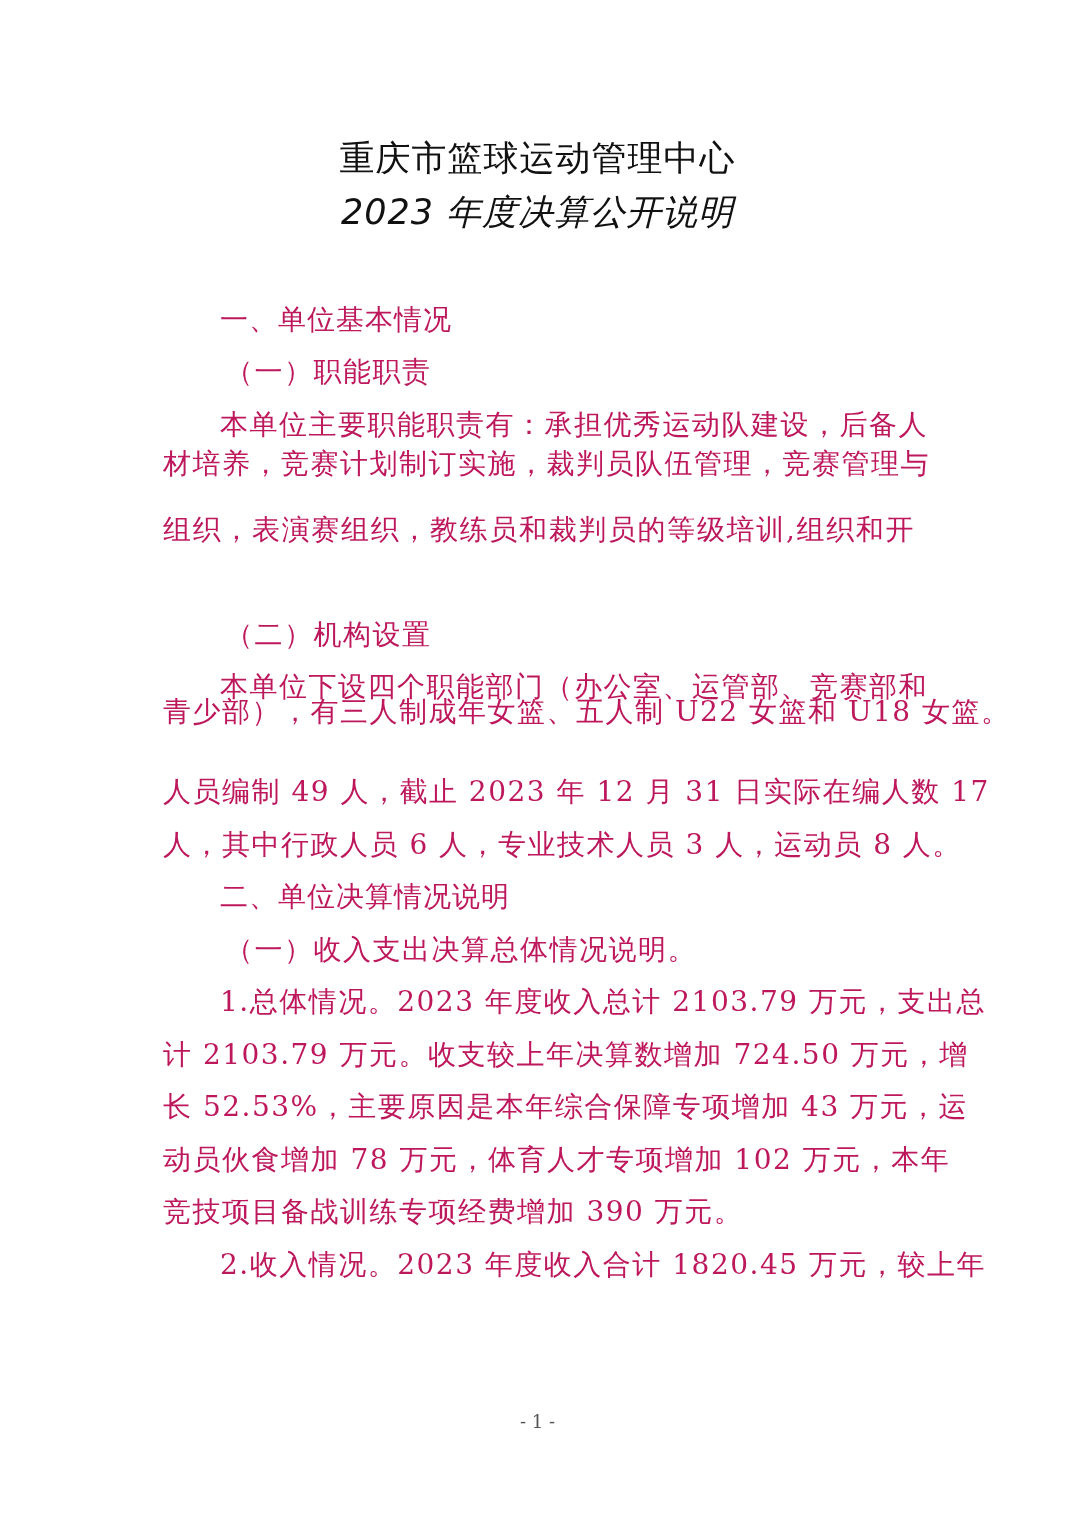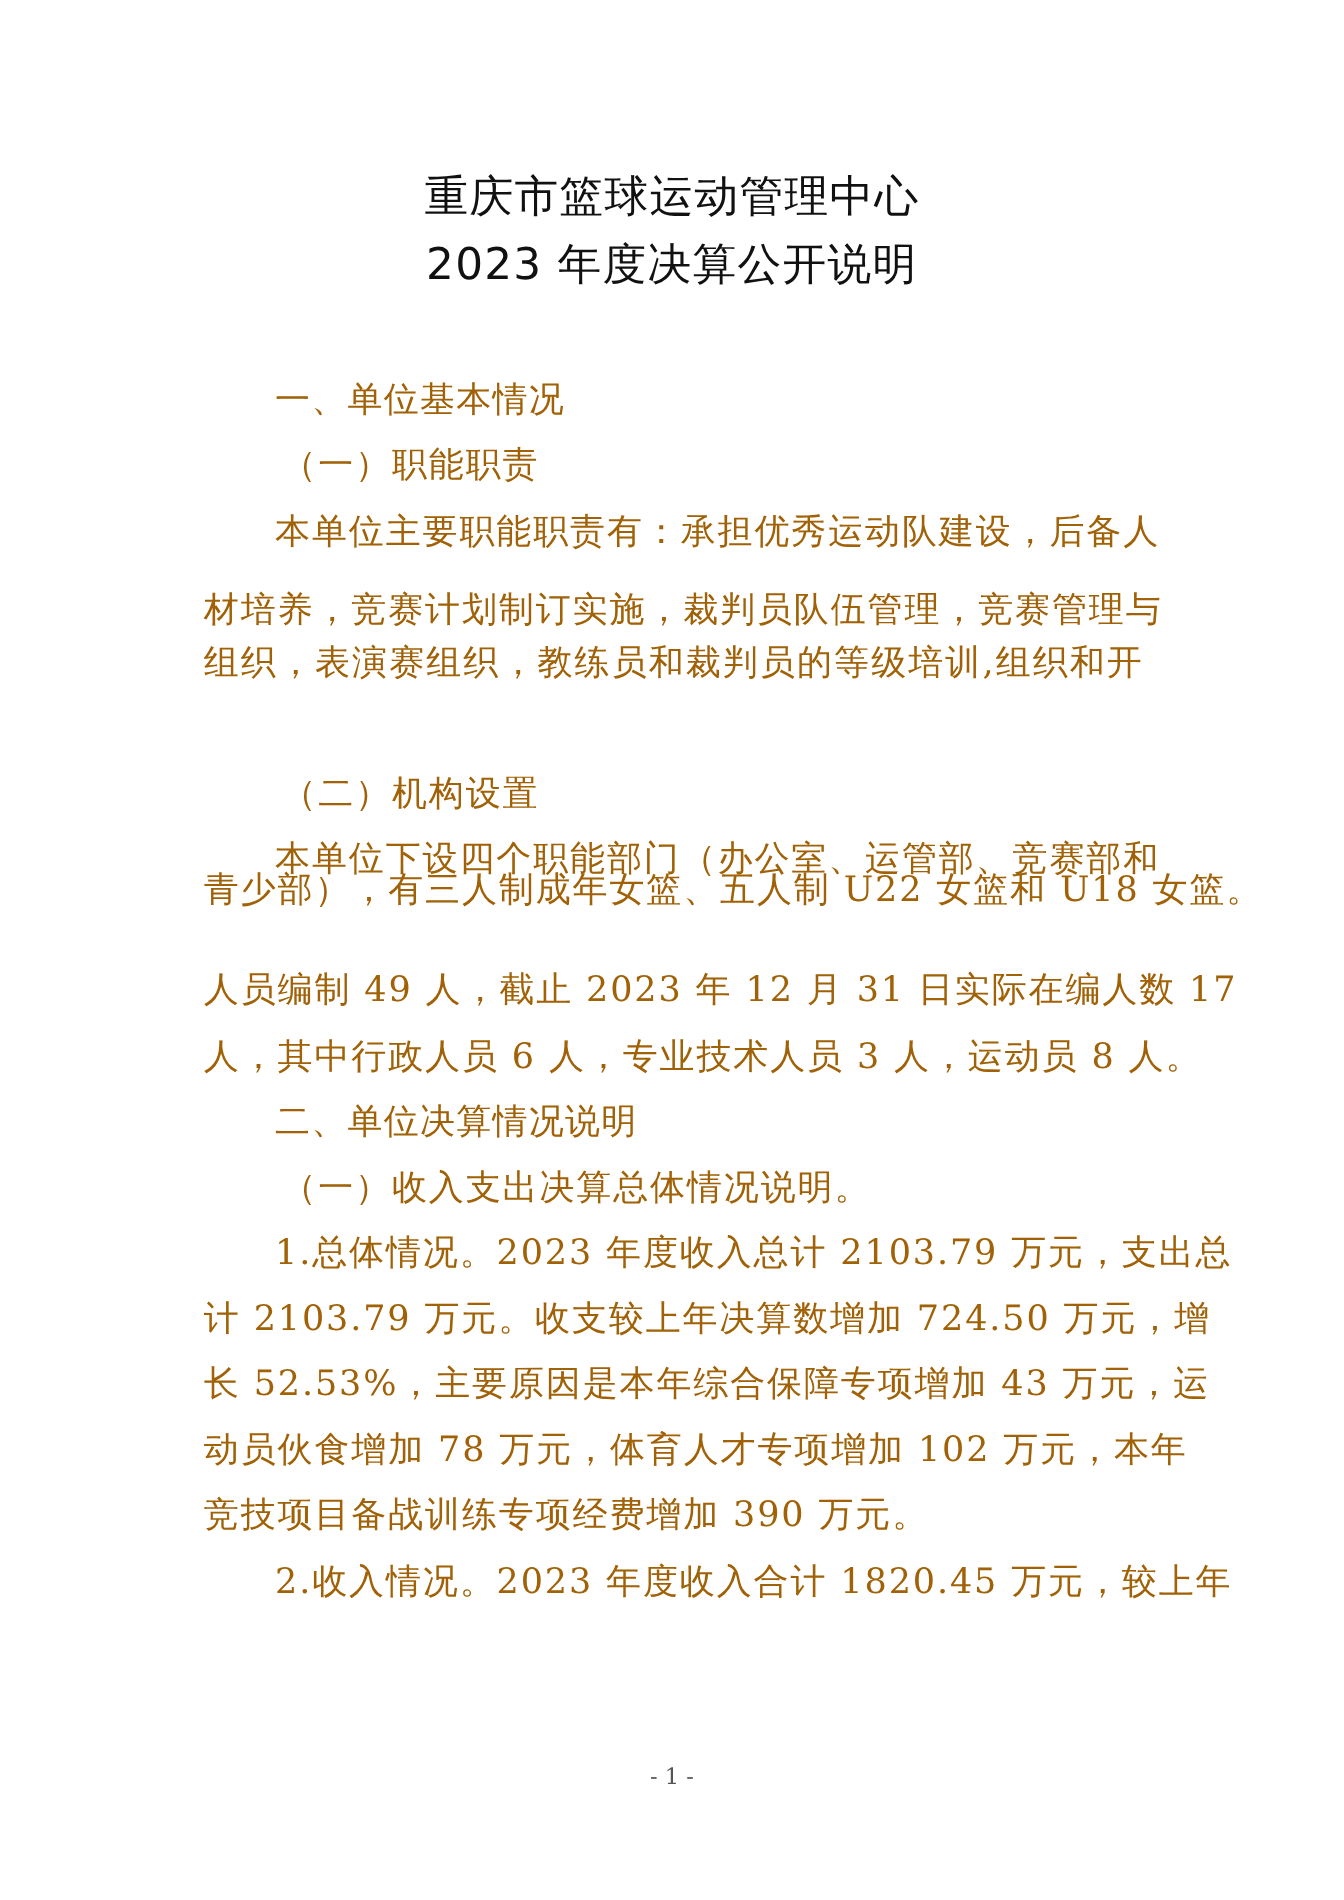--- a/index.html
+++ b/index.html
@@ -32,21 +32,21 @@
       color: #111111;
       letter-spacing: 1px;
     }
     .line {
       position: absolute;
       left: 163px;
       width: 752px;
       font-family: "DejaVu Serif", "Liberation Serif", serif;
       font-size: 28px;
       line-height: 40px;
-      color: #a16207;
+      color: #be185d;
       white-space: nowrap;
       letter-spacing: 1.5px;
     }
     .line.justify {
       text-align: justify;
       text-align-last: justify;
     }
     .line.indent { left: 220px; width: 695px; }
     .heading {
       font-family: "DejaVu Sans", "Liberation Sans", sans-serif;
@@ -69,28 +69,28 @@
       line-height: 24px;
       color: #555555;
     }
   </style>
 </head>
 <body>
 
 <div class="page">
 
   <div class="title-line" style="top:138px;">重庆市篮球运动管理中心</div>
-  <div class="title-line" style="top:192px;">2023 年度决算公开说明</div>
+  <div class="title-line" style="top:192px;font-style:italic;">2023 年度决算公开说明</div>
 
   <div class="line indent heading" style="top:300px;">一、单位基本情况</div>
 
   <div class="line sub-heading" style="top:352px;">（一）职能职责</div>
 
   <div class="line indent justify" style="top:405px;">本单位主要职能职责有：承担优秀运动队建设，后备人</div>
-  <div class="line justify" style="top:468px;">材培养，竞赛计划制订实施，裁判员队伍管理，竞赛管理与</div>
+  <div class="line justify" style="top:444px;">材培养，竞赛计划制订实施，裁判员队伍管理，竞赛管理与</div>
   <div class="line justify" style="top:510px;">组织，表演赛组织，教练员和裁判员的等级培训,组织和开</div>
 
   <div class="line sub-heading" style="top:615px;">（二）机构设置</div>
 
   <div class="line indent justify" style="top:667px;">本单位下设四个职能部门（办公室、运管部、竞赛部和</div>
   <div class="line justify" style="top:692px;">青少部），有三人制成年女篮、五人制 U22 女篮和 U18 女篮。</div>
   <div class="line" style="top:772px;">人员编制 49 人，截止 2023 年 12 月 31 日实际在编人数 17</div>
   <div class="line justify" style="top:825px;">人，其中行政人员 6 人，专业技术人员 3 人，运动员 8 人。</div>
 
   <div class="line indent heading" style="top:877px;">二、单位决算情况说明</div>

